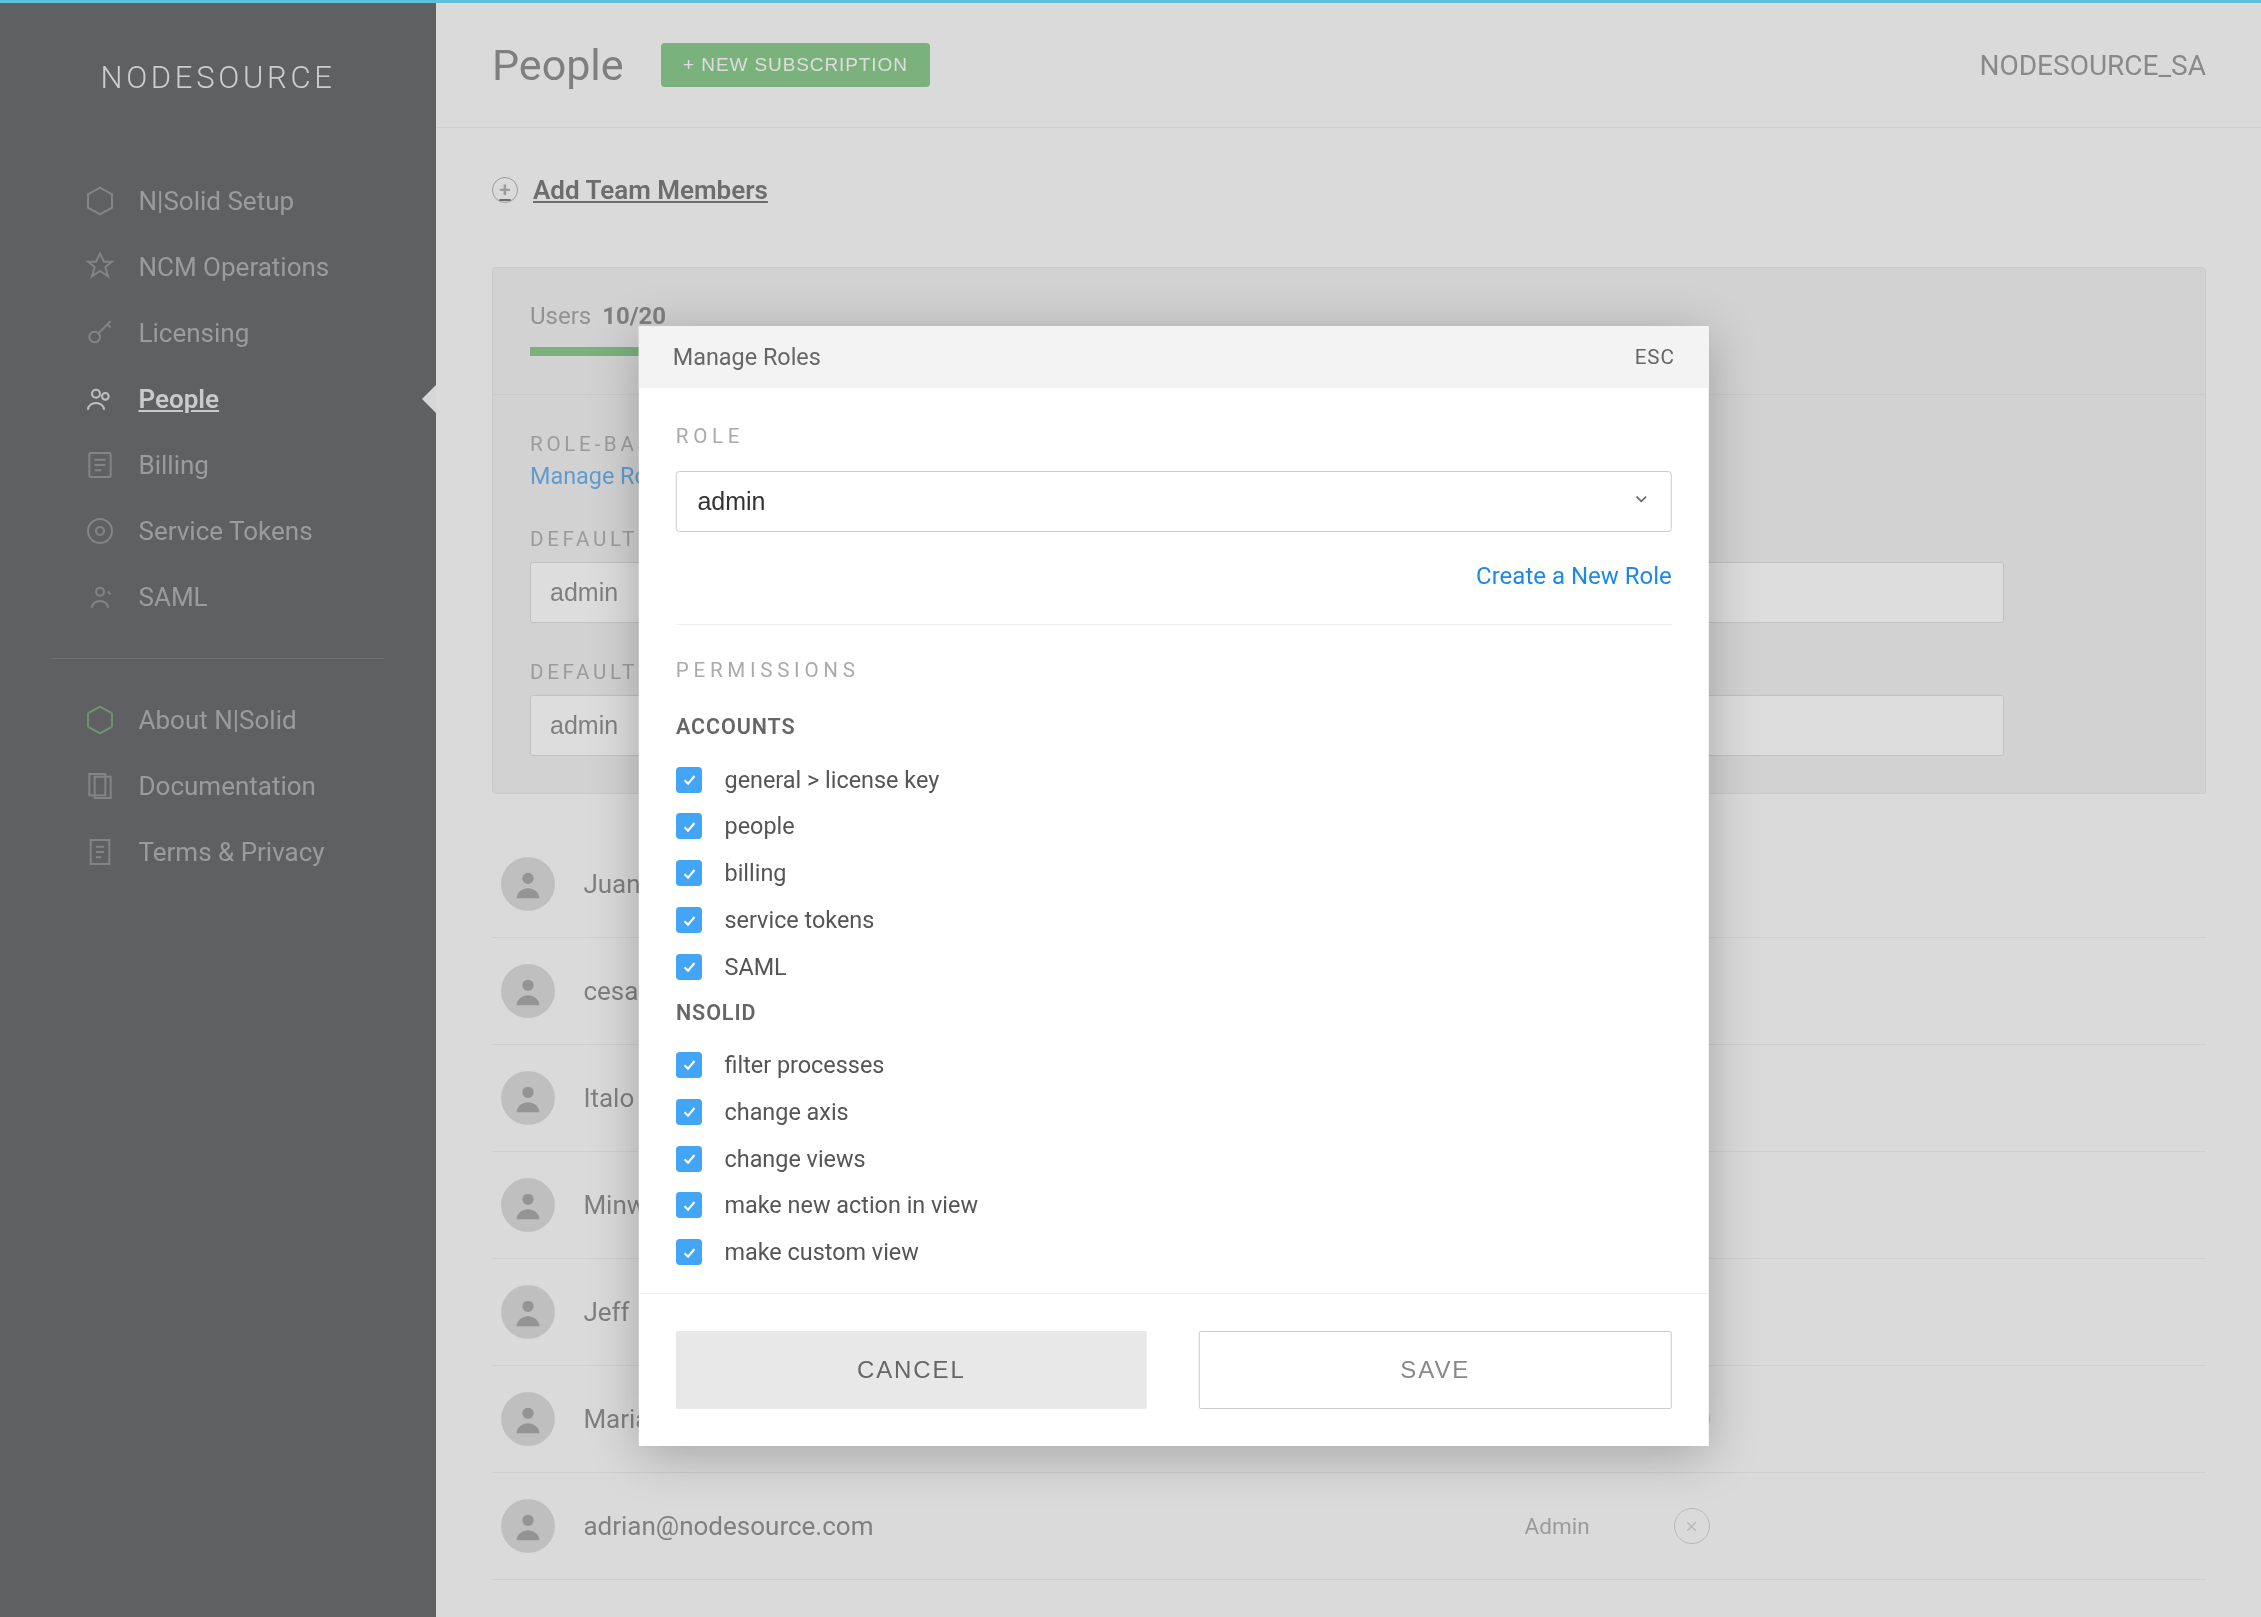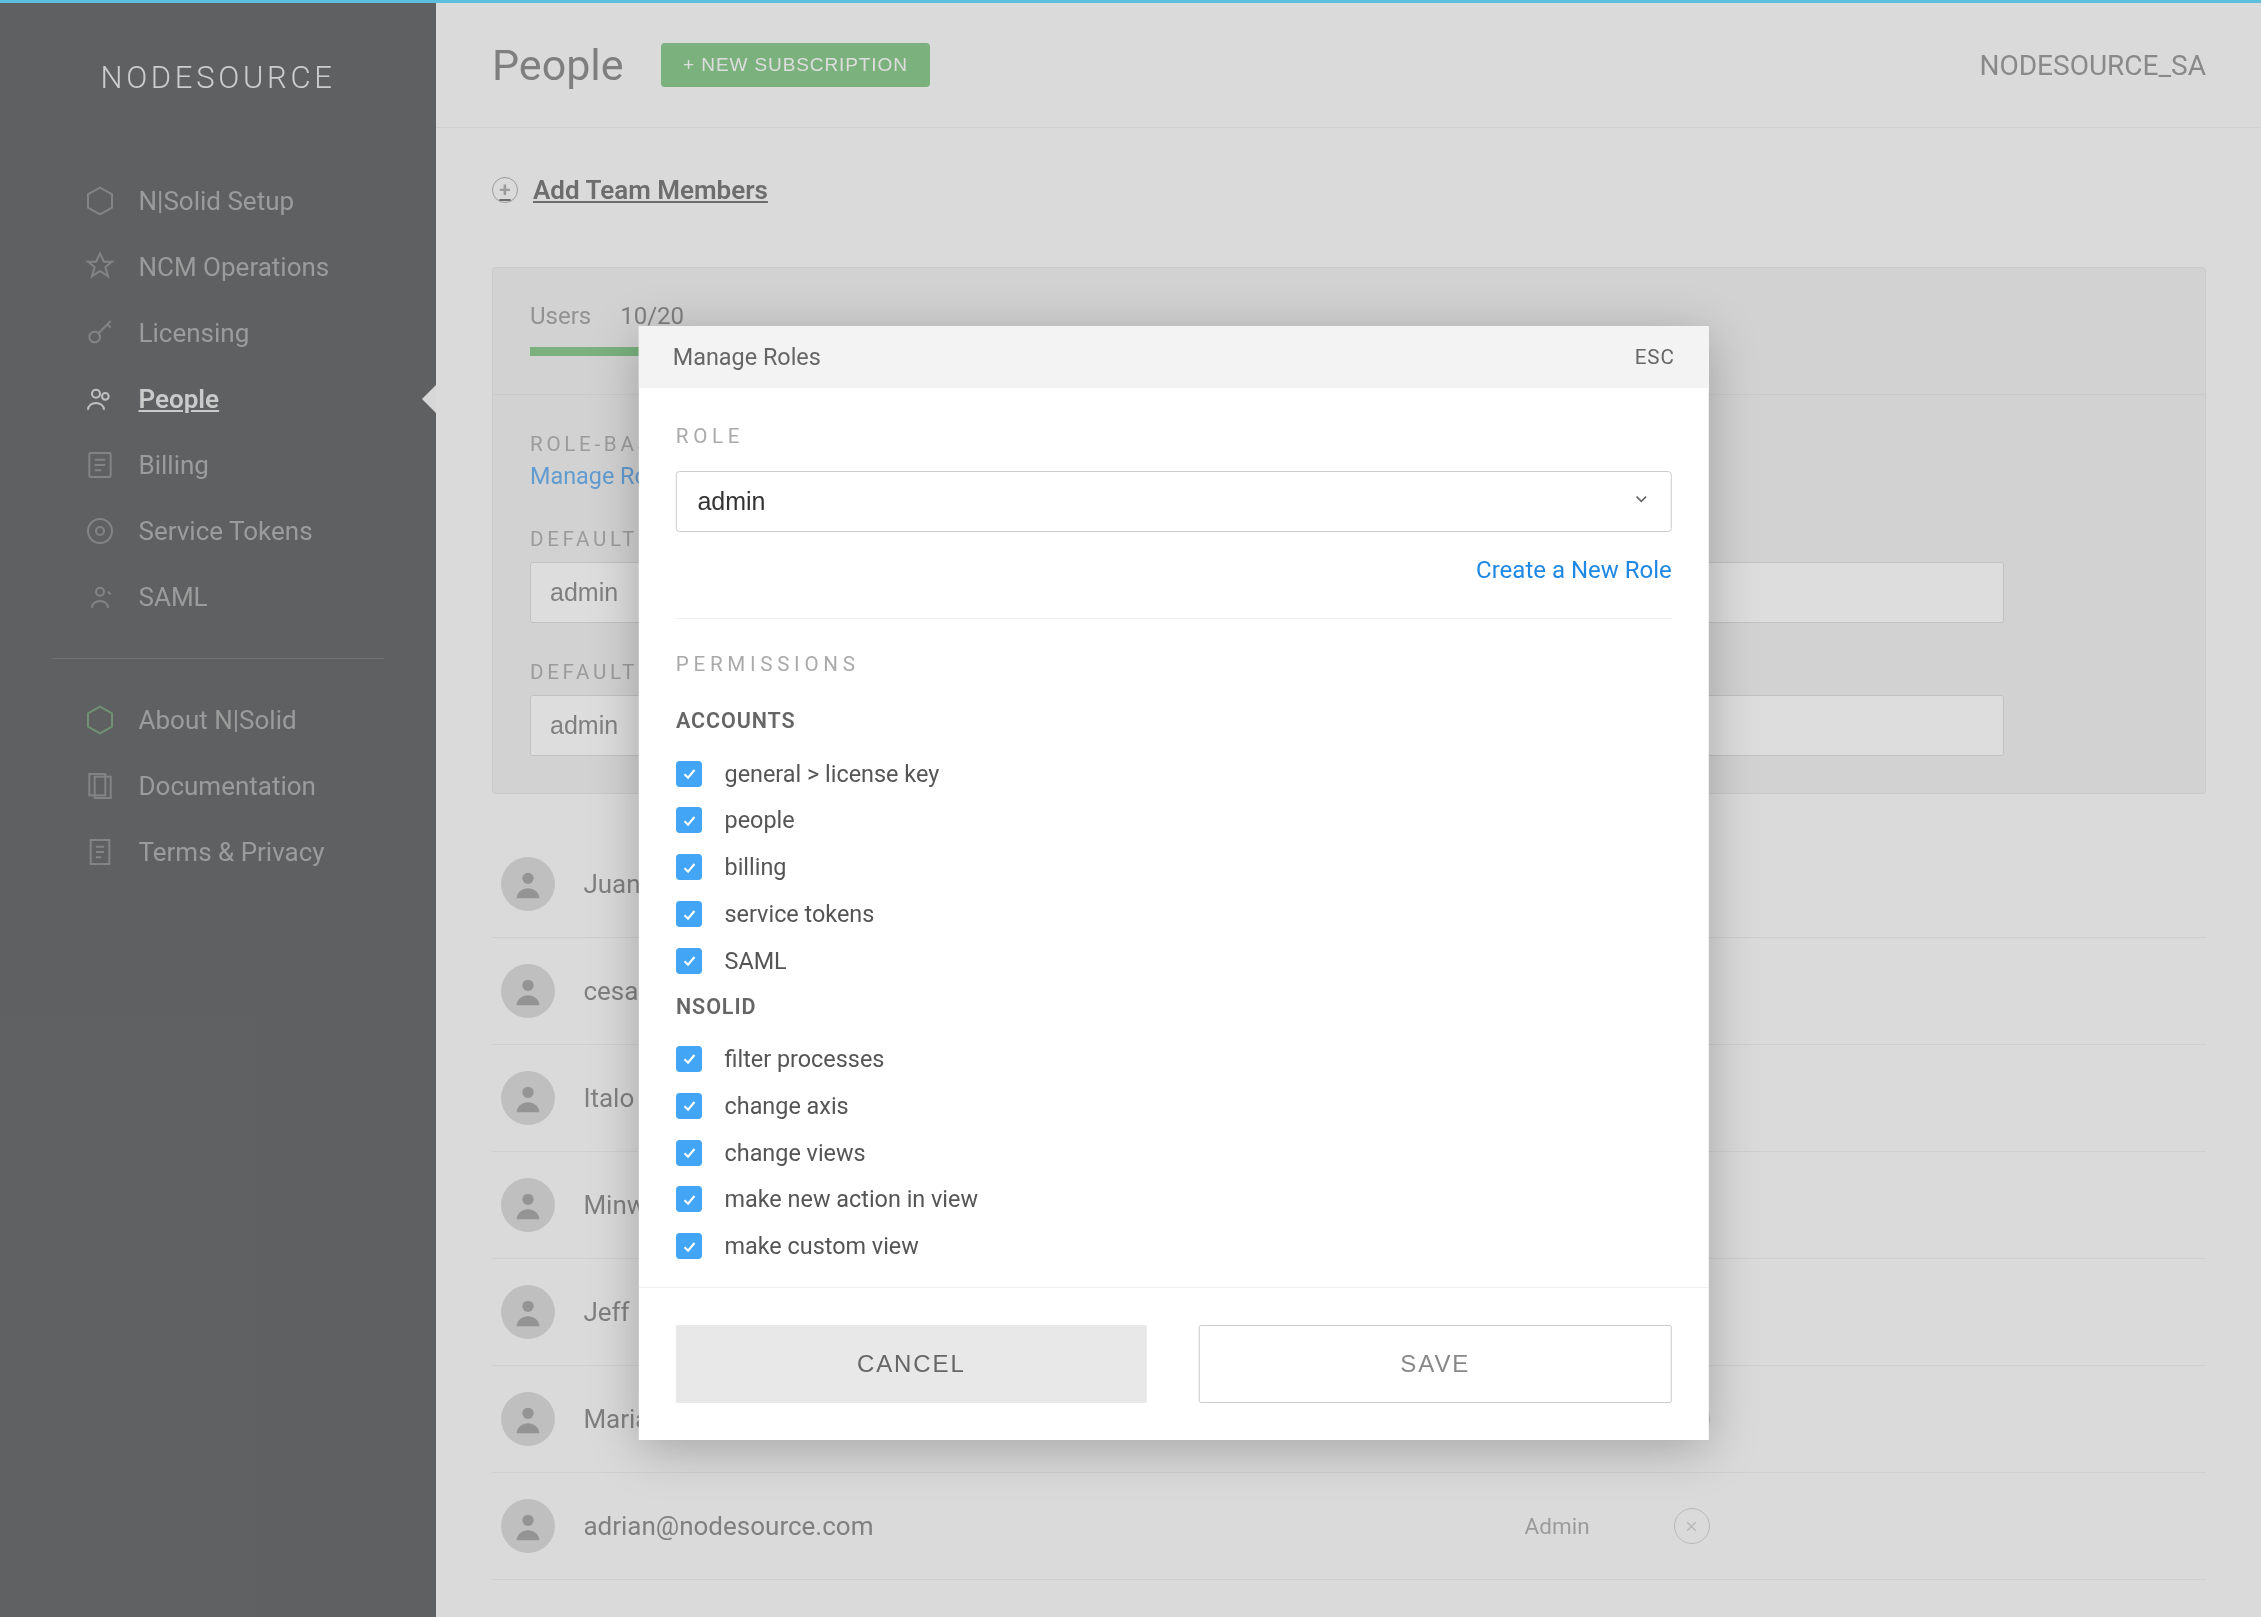--- a/index.html
+++ b/index.html
@@ -88,21 +88,21 @@
 .content { padding: 47px 56px; }
 .add-link { font-size: 26px; text-decoration: underline; color: #333; font-weight: 600; display: inline-flex; align-items: center; cursor: pointer; }
 .add-link .plus-icon { width: 26px; height: 26px; border: 1.9px solid #888; border-radius: 50%; margin-right: 15px; display: inline-flex; align-items: center; justify-content: center; font-size: 20.6px; color: #888; }
 .panel {
   background: #ebebeb;
   border: 0.9px solid #ddd;
   border-radius: 3.7px;
   margin-top: 62px;
 }
 .panel-top { padding: 34px 37px 19px; font-size: 24px; color: #777; }
-.panel-top .count { margin-left: 23px; color: #555; font-weight: 400; }
+.panel-top .count { margin-left: 5px; color: #555; font-weight: 700; }
 .progress { height: 9.4px; background: #4caf50; width: 50%; margin-top: 17px; }
 .panel-body { padding: 37px; border-top: 0.9px solid #ddd; margin-top: 19px; }
 .rbac-title { font-size: 20.6px; color: #888; letter-spacing: 3.7px; }
 .manage-link { color: #1e88e5; font-size: 23.4px; margin-top: 5.6px; display: inline-block; cursor: pointer; }
 .field-label { font-size: 20.6px; color: #888; letter-spacing: 3.7px; margin-top: 37px; }
 .text-input { display: block; width: 90%; font-size: 25px; padding: 15px 19px; border: 0.9px solid #ccc; border-radius: 2.8px; margin-top: 11.2px; color: #555; }
 .people-list { margin-top: 37px; }
 .person-row { display: flex; align-items: center; padding: 26px 9.4px; border-bottom: 0.9px solid #e5e5e5; font-size: 26px; color: #555; }
 .avatar { width: 54px; height: 54px; border-radius: 50%; background: #c9c9c9; margin-right: 28px; display: inline-flex; align-items: center; justify-content: center; }
 .avatar svg { width: 34px; height: 34px; fill: #7a7a7a; }
@@ -123,21 +123,21 @@
   z-index: 20;
   box-shadow: 0 9.4px 47px rgba(0,0,0,0.25);
 }
 .modal-head { display: flex; align-items: center; padding: 17px 34px; background: #f3f3f3; font-size: 23.4px; color: #666; }
 .modal-head .esc { margin-left: auto; letter-spacing: 0.9px; font-size: 20.6px; cursor: pointer; }
 .modal-body { padding: 36px 37px 28px; }
 .section-label { font-size: 20.6px; color: #aaa; letter-spacing: 4.7px; margin-bottom: 22.5px; }
 .select-wrap { position: relative; }
 .select-input { width: 100%; font-size: 25px; padding: 15px 20.6px; border: 0.9px solid #ccc; border-radius: 3.7px; color: #333; }
 .select-caret { position: absolute; right: 20.6px; top: 50%; transform: translateY(-50%); pointer-events: none; }
-.create-link { display: block; text-align: right; color: #1e88e5; font-size: 24px; margin-top: 24px; cursor: pointer; }
+.create-link { display: block; text-align: right; color: #1e88e5; font-size: 24px; margin-top: 30px; cursor: pointer; }
 .modal-hr { height: 0.9px; background: #eee; margin: 34px 0; }
 .perm-container { position: relative; max-height: 560px; overflow-y: auto; padding-right: 37px; }
 .perm-group-label { font-size: 21.5px; color: #666; letter-spacing: 0.9px; font-weight: 600; margin-bottom: 17px; margin-top: 9.4px; }
 .perm-item { display: flex; align-items: center; padding: 9.4px 0; font-size: 23.4px; color: #555; }
 .checkbox { width: 26px; height: 26px; border-radius: 3.7px; background: #42a5f5; margin-right: 22.5px; display: inline-flex; align-items: center; justify-content: center; cursor: pointer; flex-shrink: 0; }
 .checkbox svg { width: 17px; height: 17px; stroke: #fff; stroke-width: 3; fill: none; }
 .modal-footer { display: flex; gap: 52px; padding: 37px; border-top: 0.9px solid #eee; }
 .btn { flex: 1; padding: 24px 0; font-size: 24px; letter-spacing: 1.9px; border: none; cursor: pointer; border-radius: 1.9px; }
 .btn-cancel { background: #e8e8e8; color: #666; }
 .btn-save { background: #fff; border: 0.9px solid #ccc; color: #888; }

